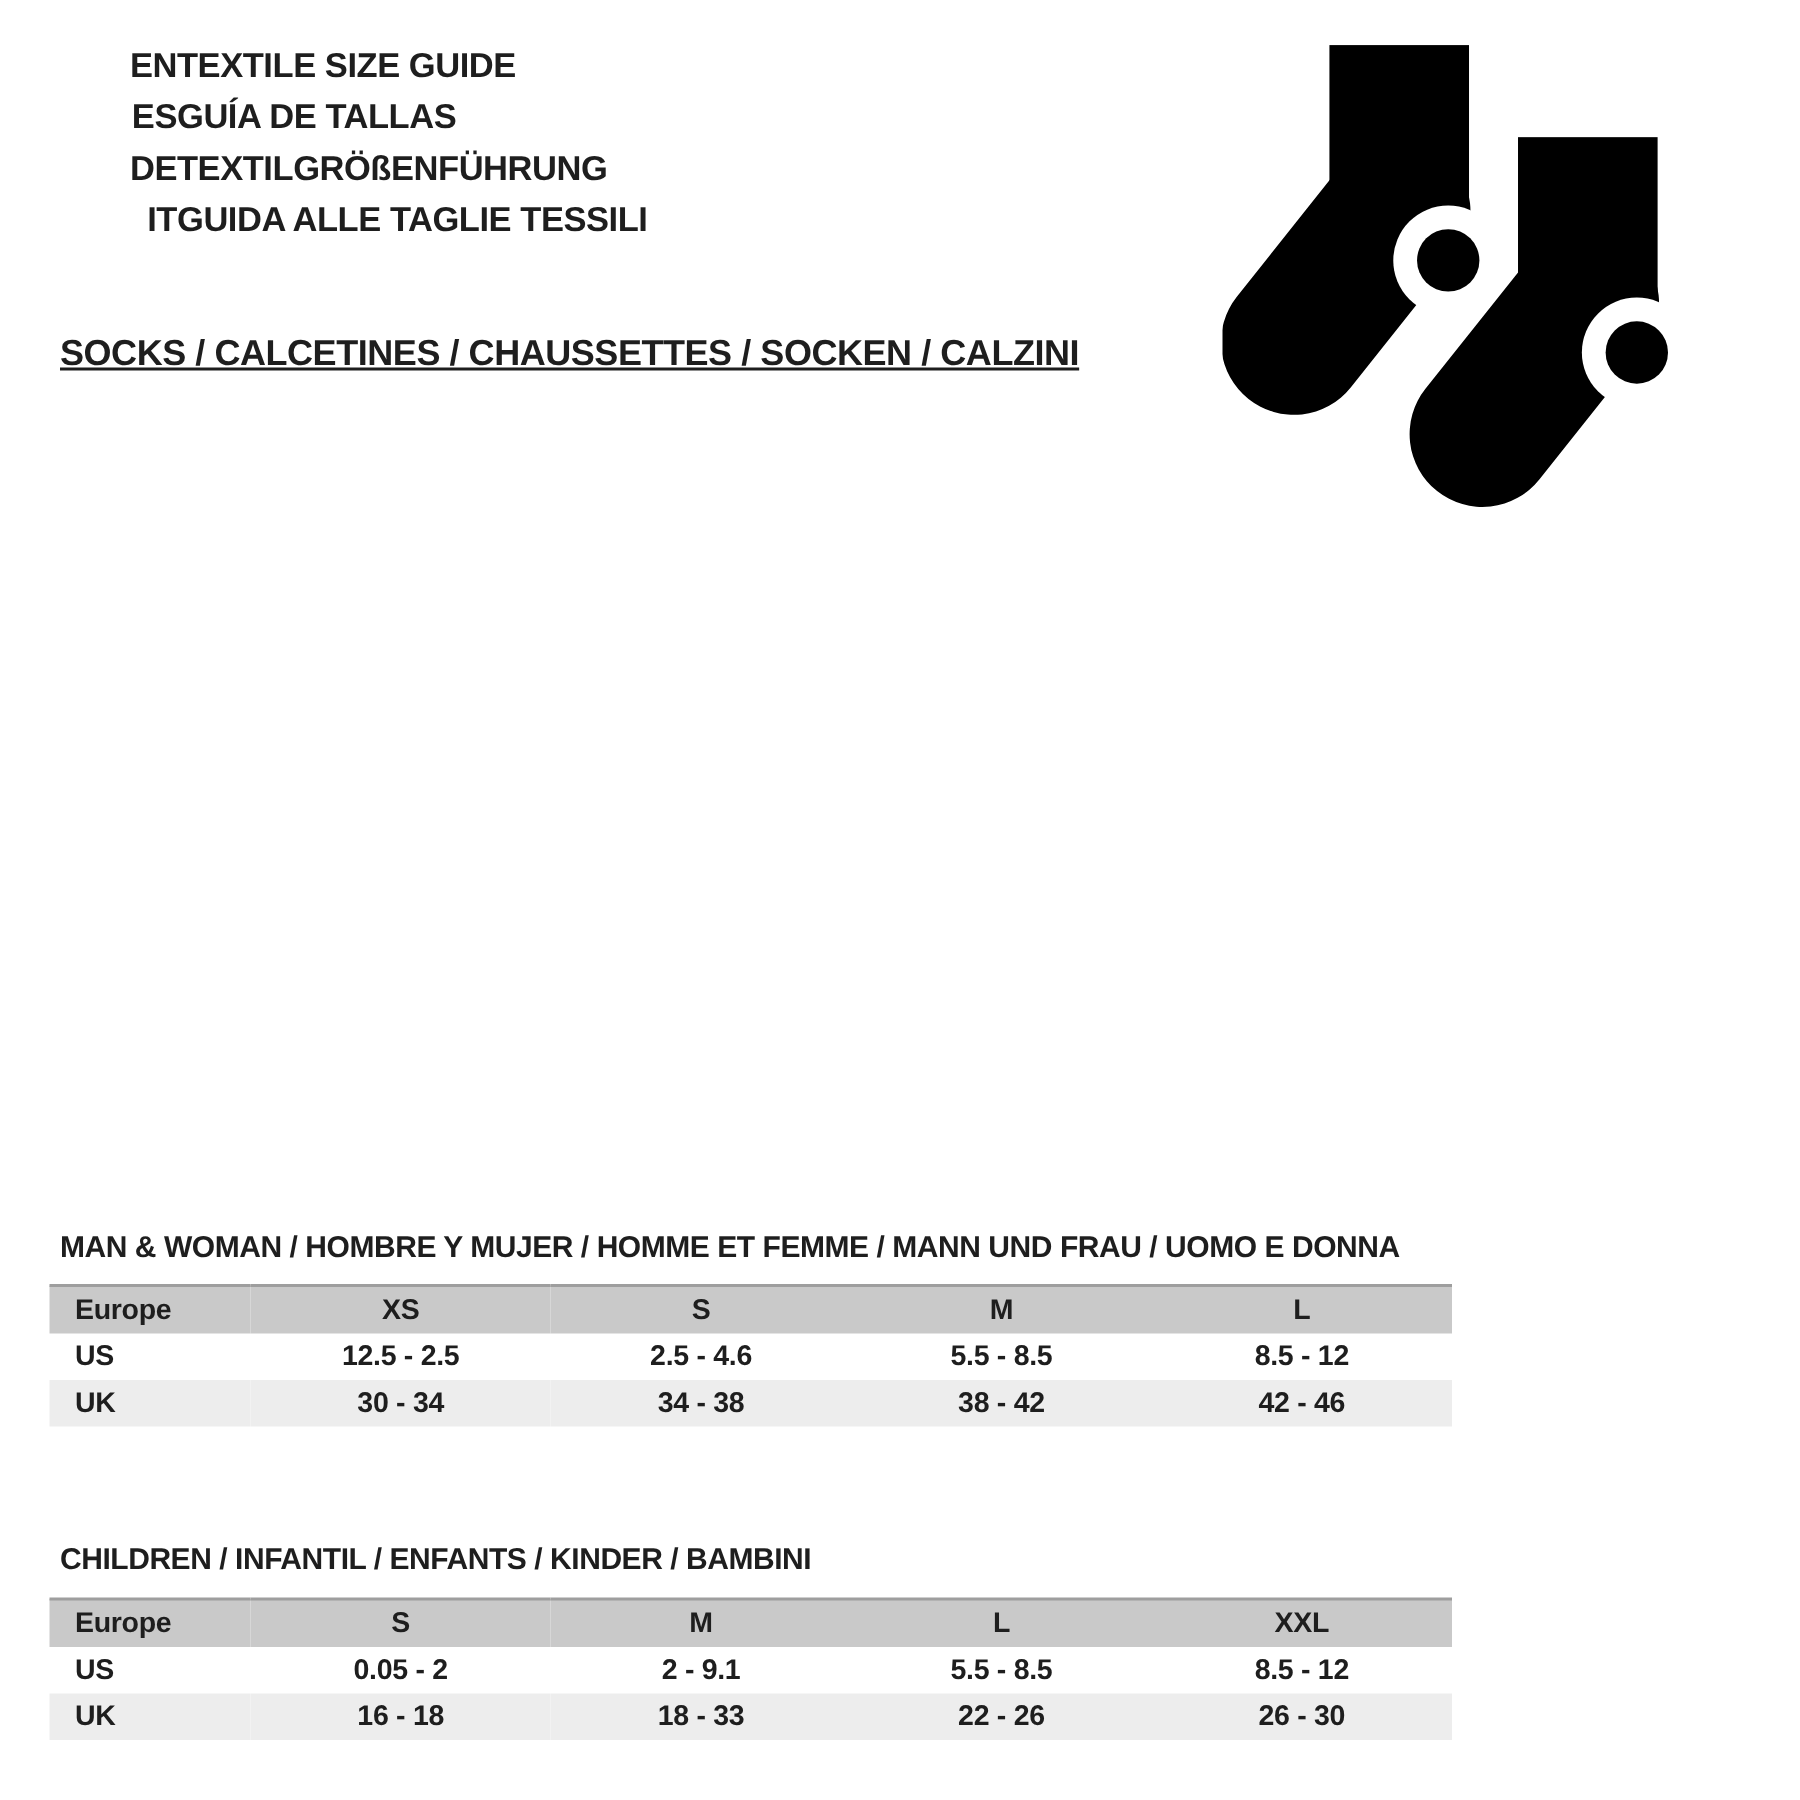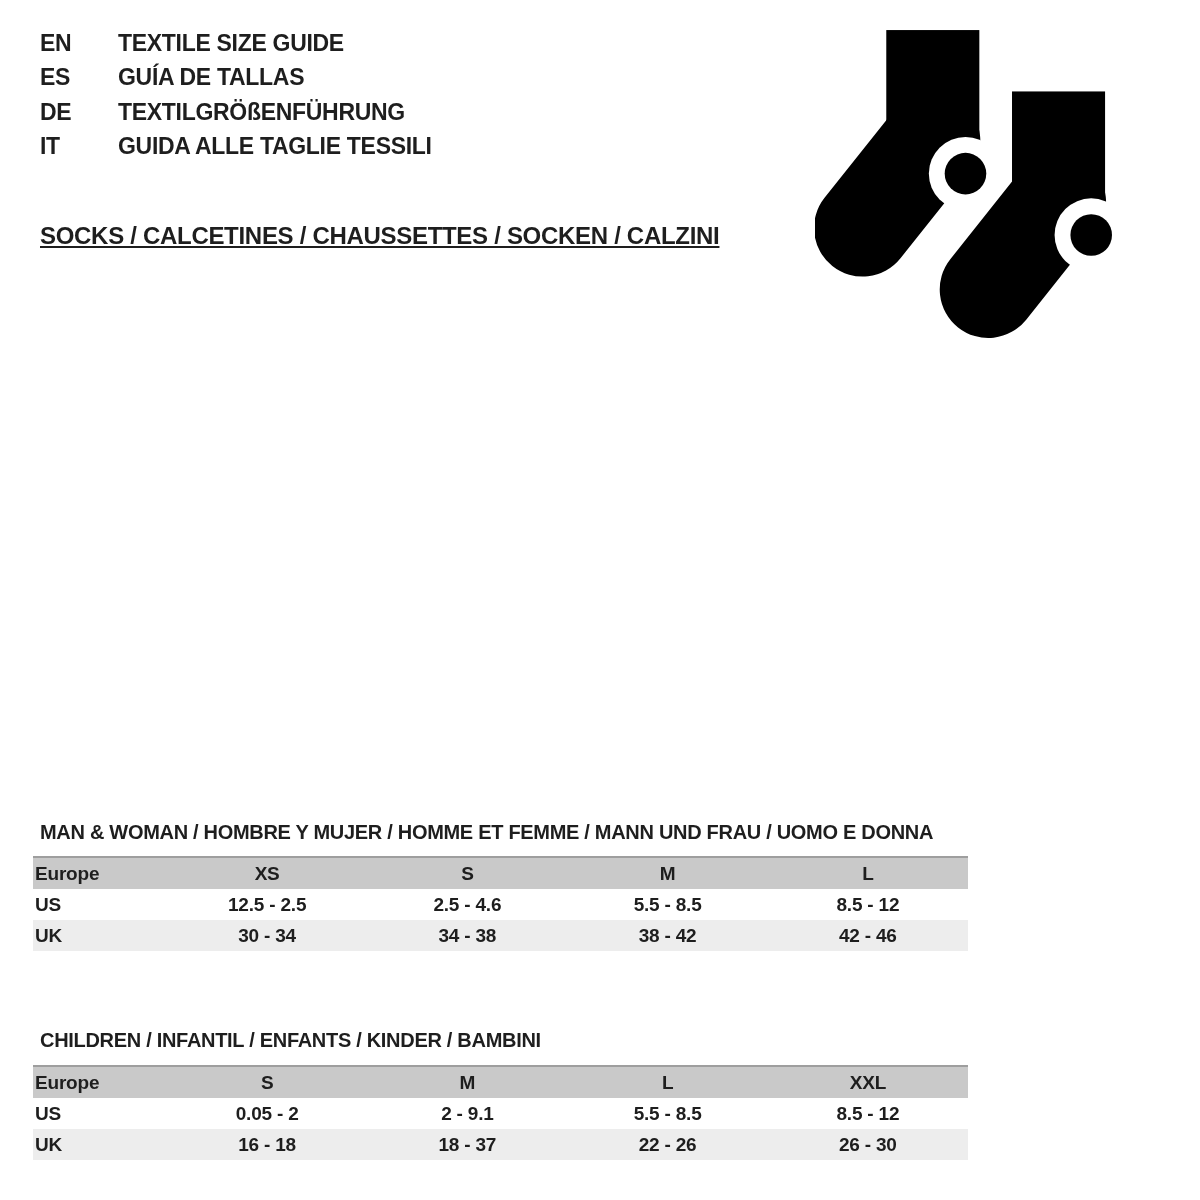--- a/index.html
+++ b/index.html
@@ -28,20 +28,21 @@
     align-items: center;
     height: 34.5px;
     font-size: 23px;
     font-weight: 700;
     letter-spacing: -0.3px;
     white-space: nowrap;
   }
   .lang-code {
     width: 78px;
     flex: 0 0 78px;
+    text-align: right;
   }
 
   
   .category {
     position: absolute;
     left: 40px;
     top: 222px;
     font-size: 24px;
     font-weight: 700;
     letter-spacing: -0.3px;
@@ -85,21 +86,21 @@
   .size-table col.c-label { width: 134px; }
 
   .size-table th, .size-table td {
     height: 31px;
     padding: 0;
     text-align: center;
     vertical-align: middle;
   }
   .size-table th.label, .size-table td.label {
     text-align: left;
-    padding-left: 2px;
+    padding-left: 17px;
   }
   .size-table tr.head th {
     background: var(--header-bg, #c9c9c9);
     border-top: 2px solid var(--header-border, #9e9e9e);
     font-weight: 700;
   }
   .size-table tr.alt td {
     background: var(--alt-row-bg, #ededed);
   }
 </style>
@@ -196,18 +197,18 @@
   <tr>
     <td class="label">US</td>
     <td>0.05 - 2</td>
     <td>2 - 9.1</td>
     <td>5.5 - 8.5</td>
     <td>8.5 - 12</td>
   </tr>
   <tr class="alt">
     <td class="label">UK</td>
     <td>16 - 18</td>
-    <td>18 - 37</td>
+    <td>18 - 33</td>
     <td>22 - 26</td>
     <td>26 - 30</td>
   </tr>
 </tbody>
   </table>
 
 </body></html>

